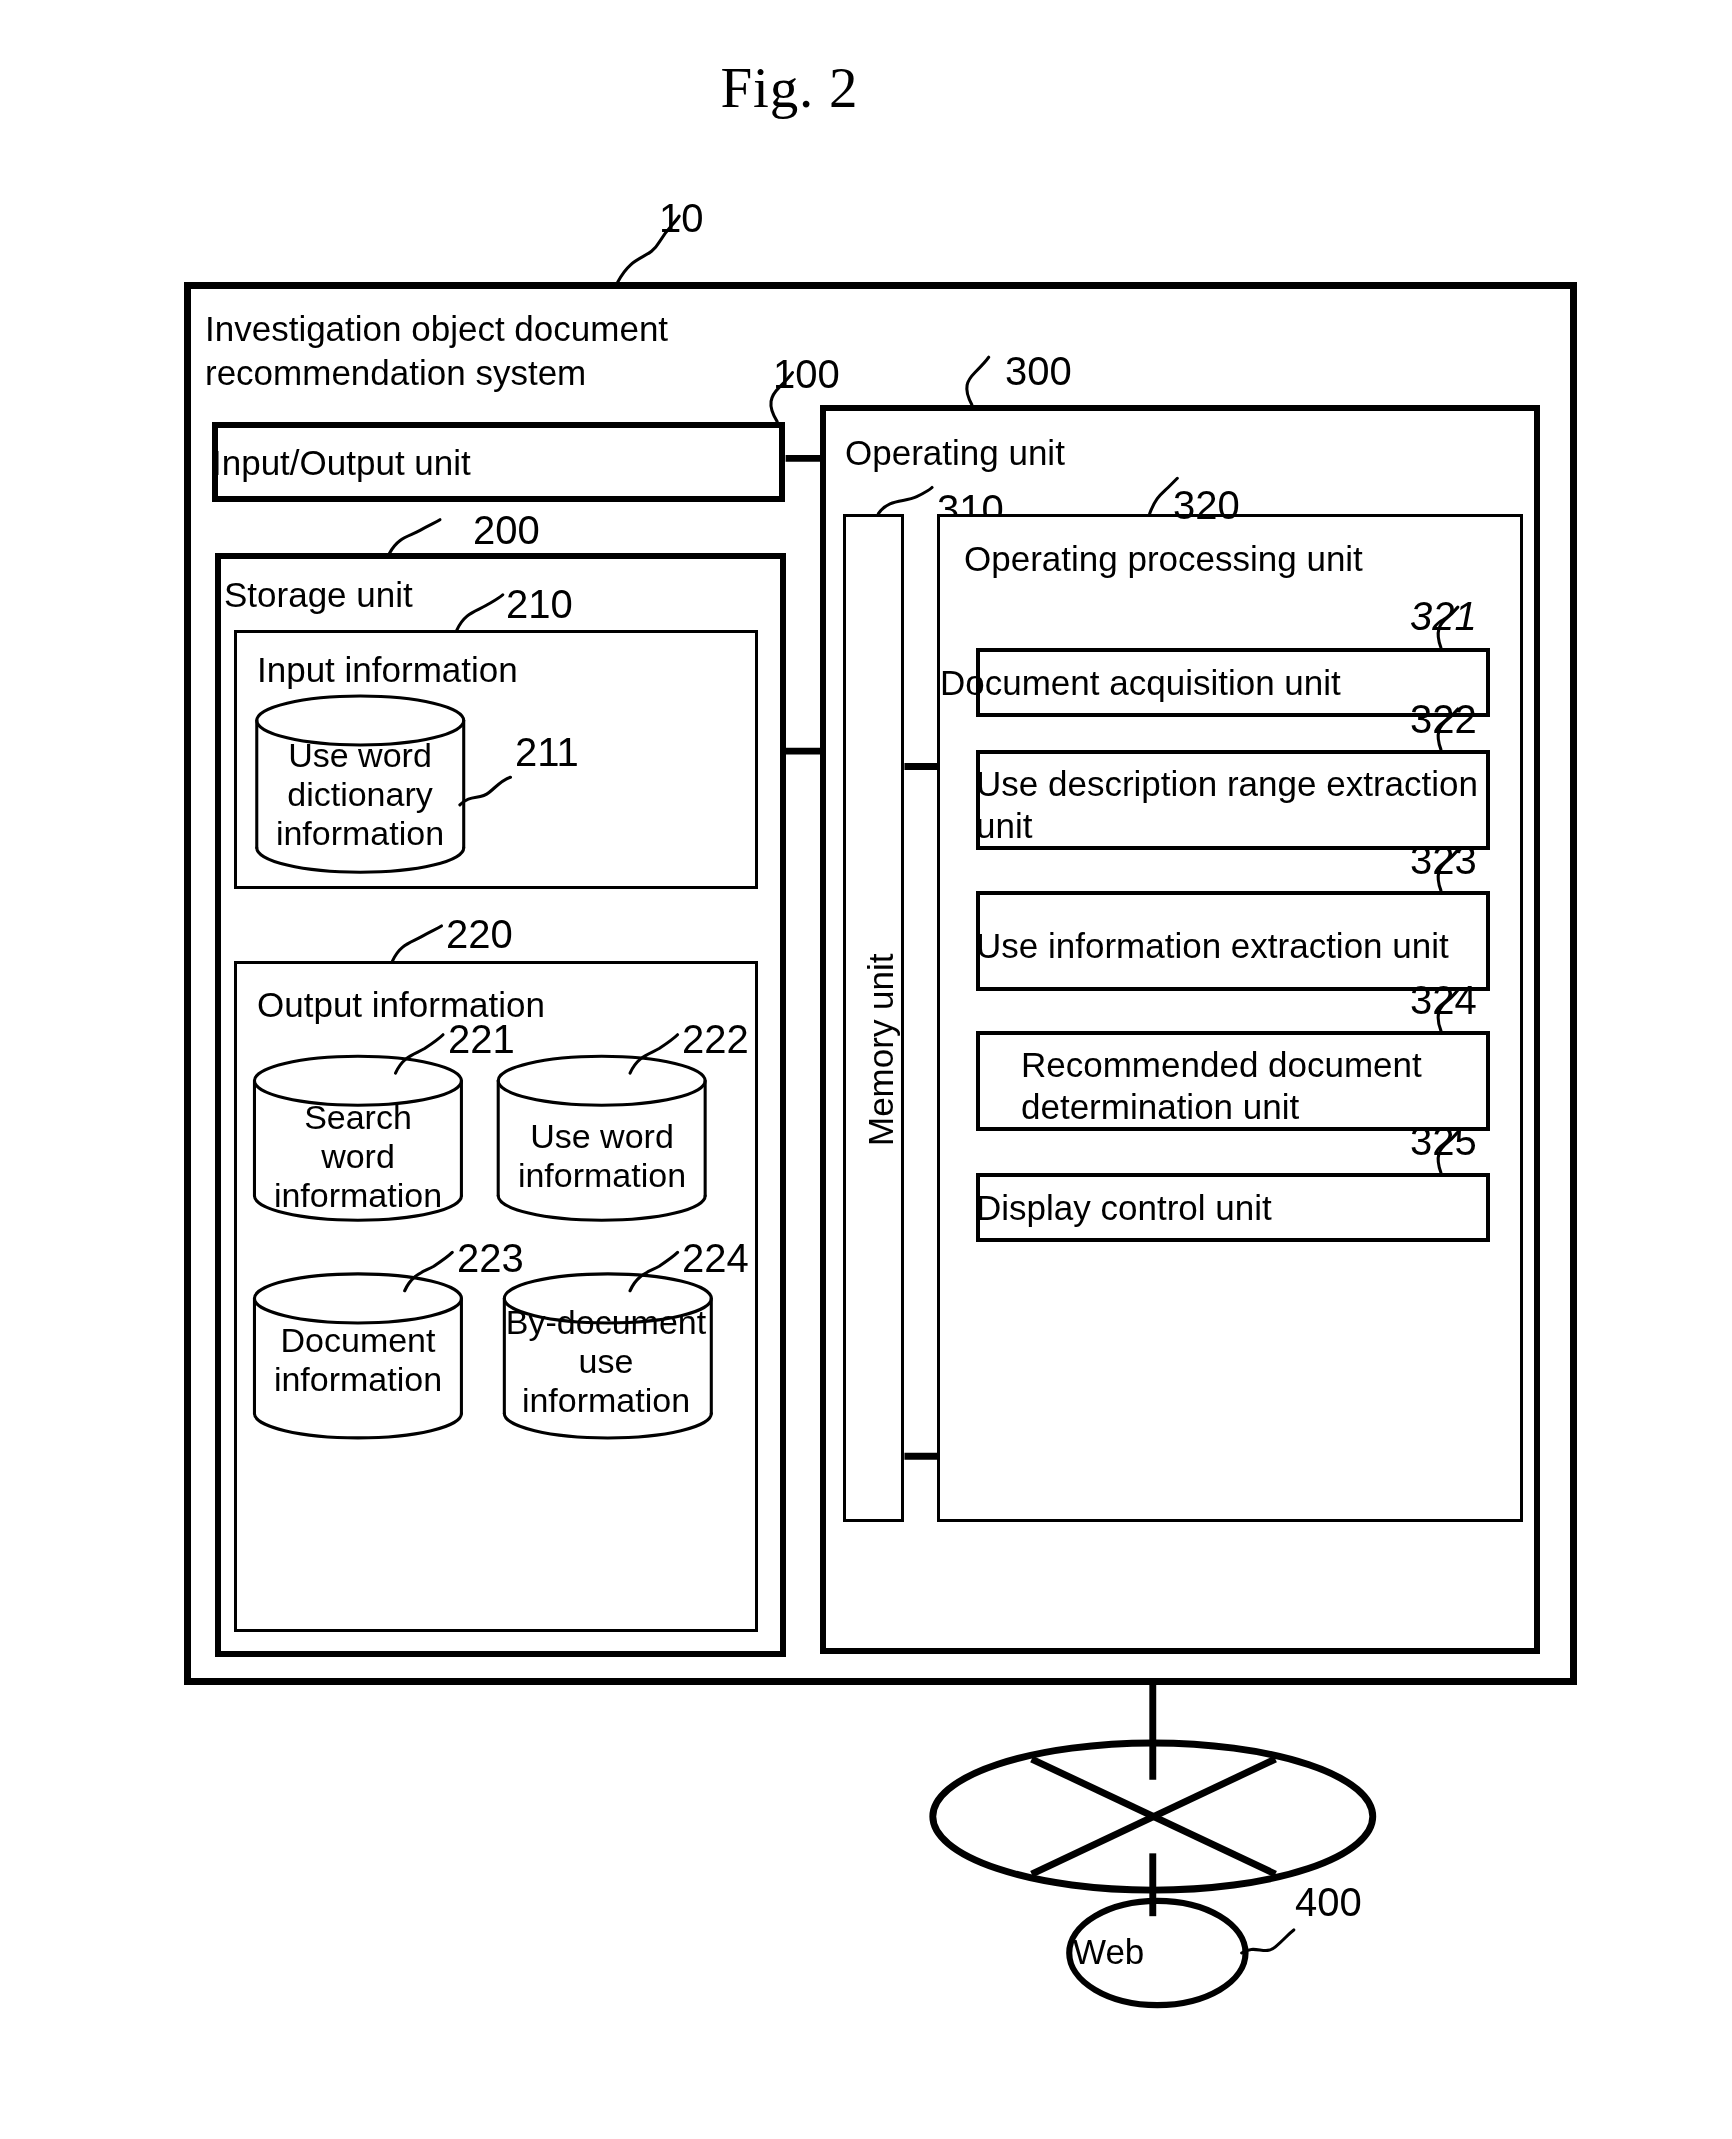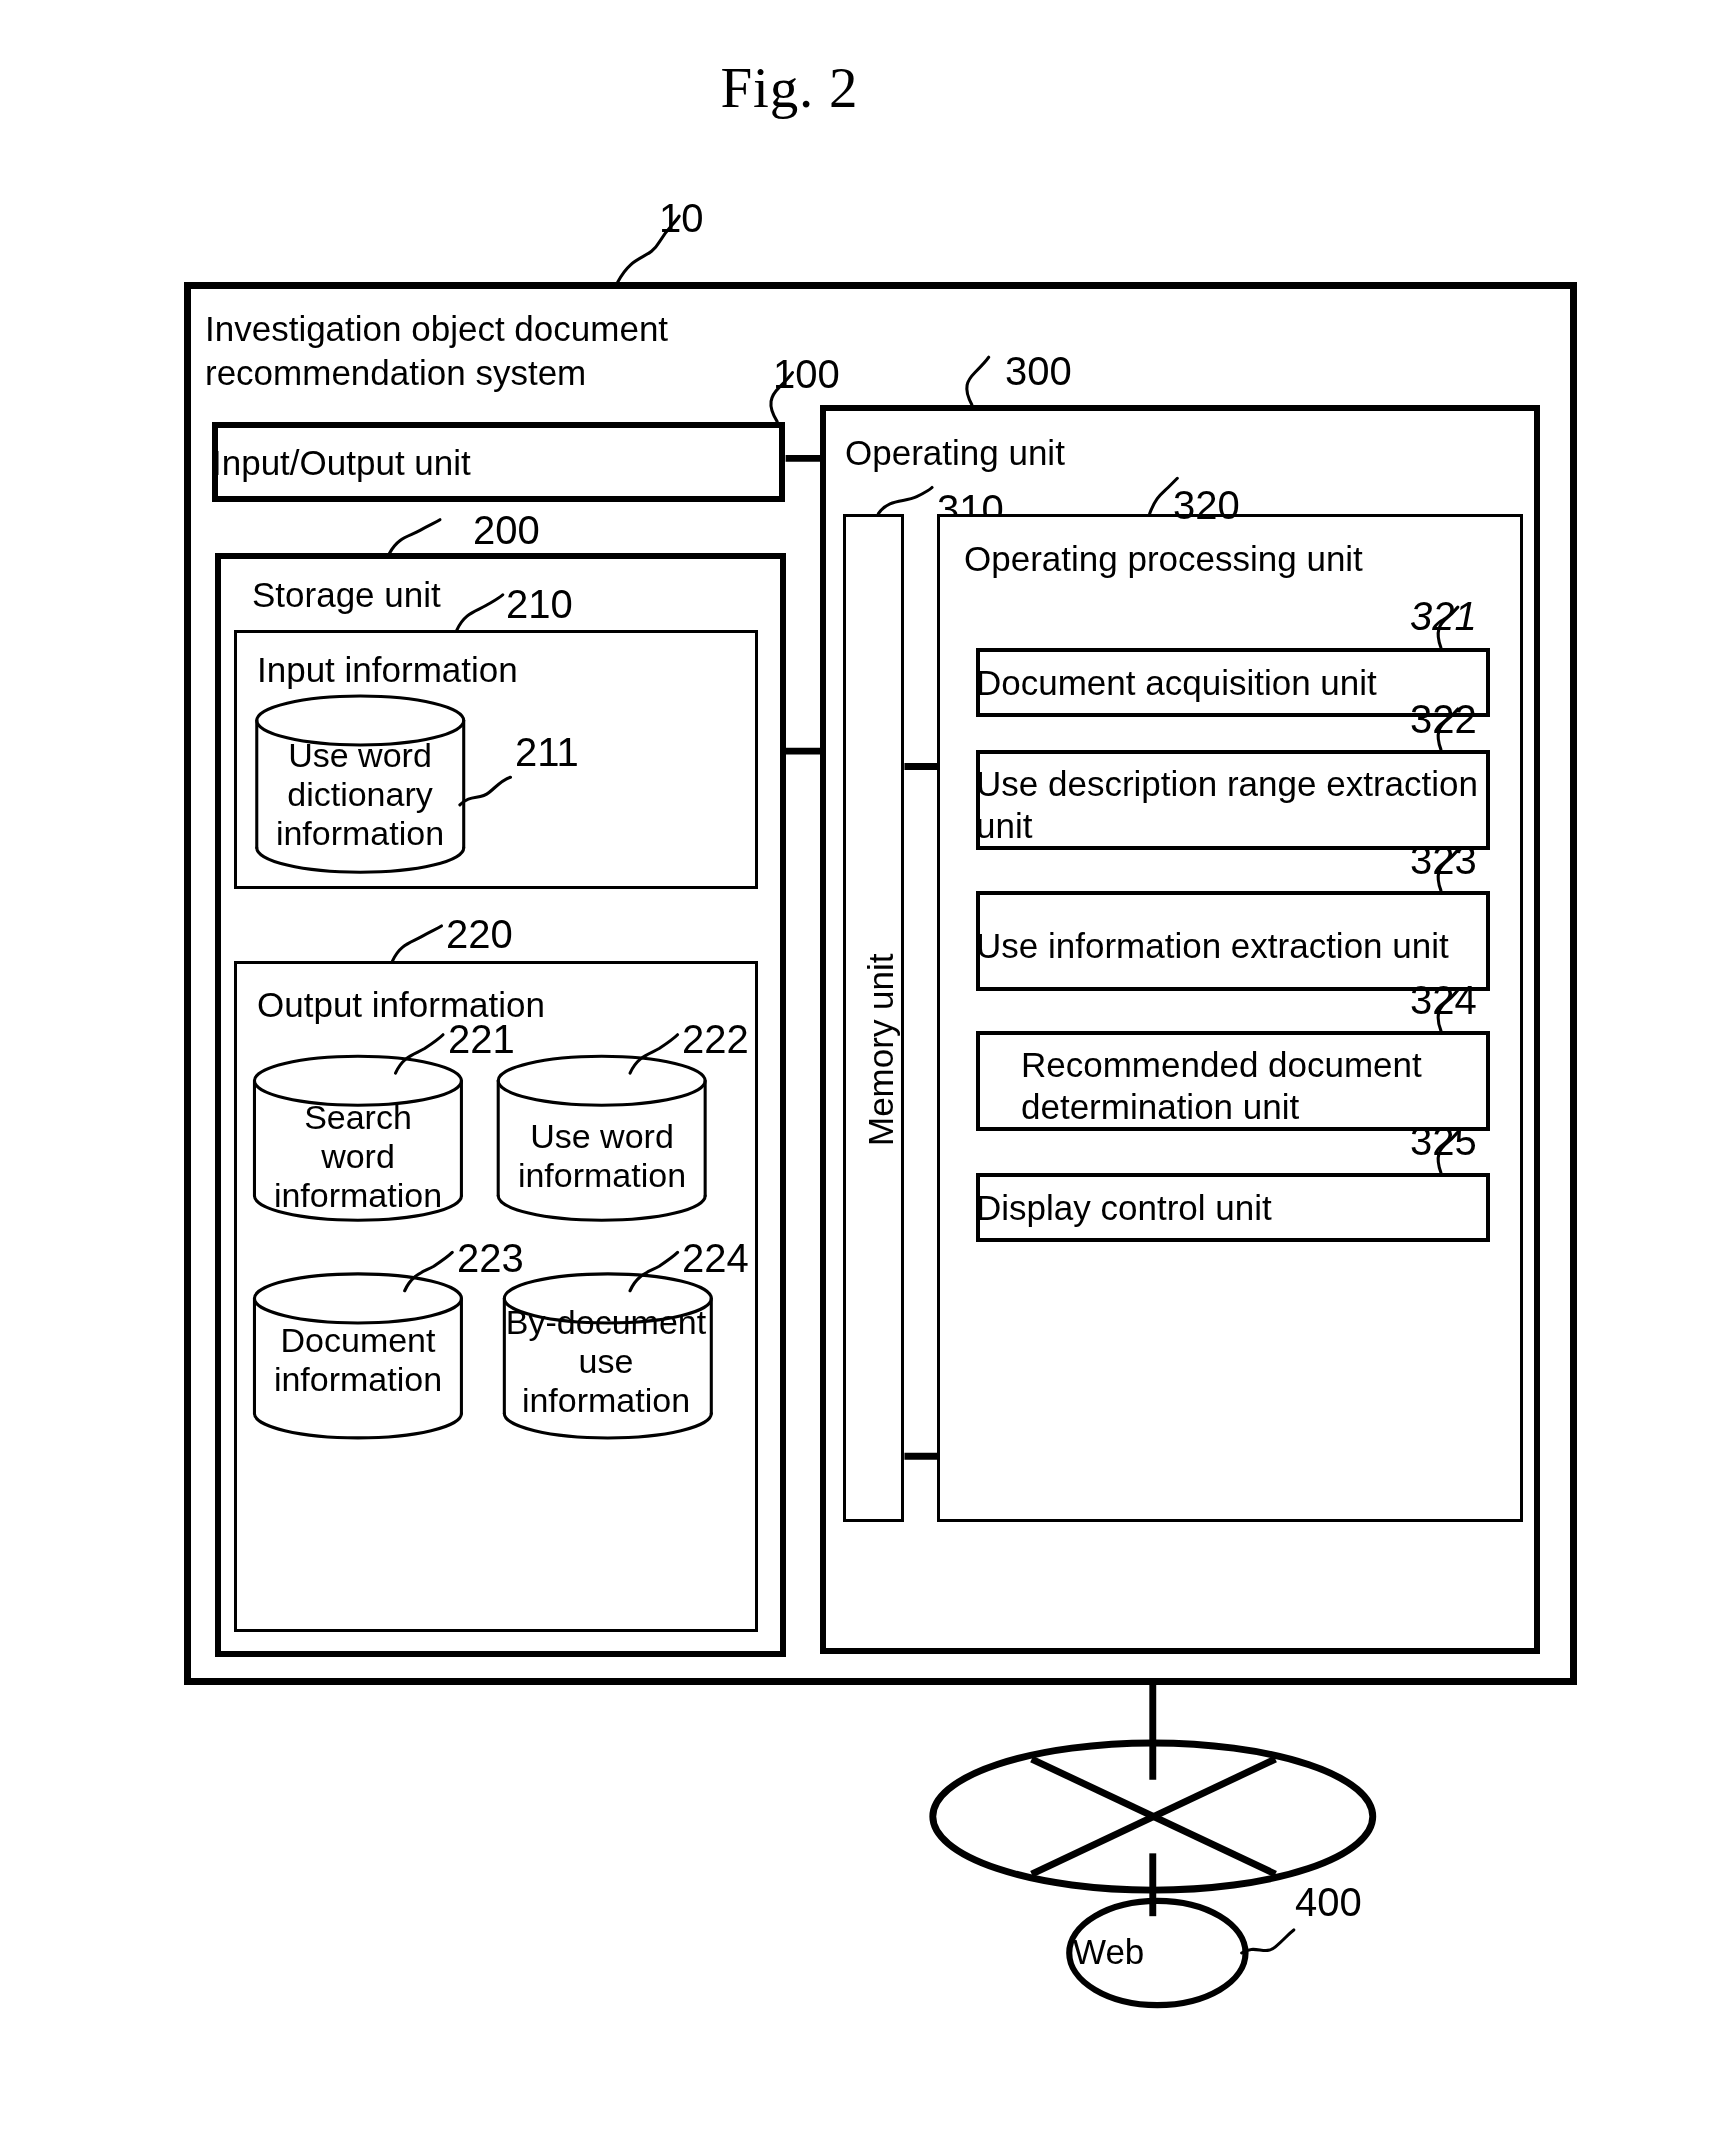--- a/index.html
+++ b/index.html
@@ -92,21 +92,21 @@
 
   <div class="label" style="left:205px; top:307px; width:613px;">Investigation object document</div>
   <div class="label" style="left:205px; top:351px; width:613px;">recommendation system</div>
   <div class="refnum" style="left:659px; top:198px;">10</div>
 
   <div class="box frame-thick" style="left:212px; top:422px; width:573px; height:80px;"></div>
   <div class="label-ctr" style="left:212px; top:442px; width:573px;">Input/Output unit</div>
   <div class="refnum" style="left:773px; top:354px;">100</div>
 
   <div class="box frame-thick" style="left:215px; top:553px; width:571px; height:1104px;"></div>
-  <div class="label" style="left:252px; top:573px;">Storage unit</div>
+  <div class="label" style="left:224px; top:573px;">Storage unit</div>
   <div class="refnum" style="left:445px; top:510px;margin-left:28px;">200</div>
 
   <div class="box frame-thin" style="left:234px; top:630px; width:524px; height:259px;"></div>
   <div class="label" style="left:257px; top:648px;">Input information</div>
   <div class="refnum" style="left:506px; top:584px;">210</div>
 
   <div class="cyl-text" style="left:249px; top:736px; width:222px;">Use word
 dictionary
 information</div>
   <div class="refnum" style="left:515px; top:732px;">211</div>
@@ -139,21 +139,21 @@
 
   <div class="box frame-thin" style="left:843px; top:514px; width:61px; height:1008px;"></div>
   <div class="vert-label" style="left:861px; top:1146px;">Memory unit</div>
   <div class="refnum" style="left:937px; top:489px;">310</div>
 
   <div class="box frame-thin" style="left:937px; top:514px; width:586px; height:1008px;"></div>
   <div class="label" style="left:964px; top:537px;">Operating processing unit</div>
   <div class="refnum" style="left:1173px; top:485px;">320</div>
 
   <div class="box frame-med" style="left:976px; top:648px; width:514px; height:69px;"></div>
-  <div class="label-ctr" style="left:976px; top:662px; width:456px;">Document acquisition unit</div>
+  <div class="label-ctr" style="left:940px; top:662px; width:456px;">Document acquisition unit</div>
   <div class="refnum" style="left:1410px; top:596px;font-style:italic;">321</div>
 
   <div class="box frame-med" style="left:976px; top:750px; width:514px; height:100px;"></div>
   <div class="label-ctr" style="left:976px; top:763px; width:514px;">Use description range
 extraction unit</div>
   <div class="refnum" style="left:1410px; top:699px;">322</div>
 
   <div class="box frame-med" style="left:976px; top:891px; width:514px; height:100px;"></div>
   <div class="label-ctr" style="left:976px; top:904px; width:514px;margin-top:21px;">Use information extraction
 unit</div>

